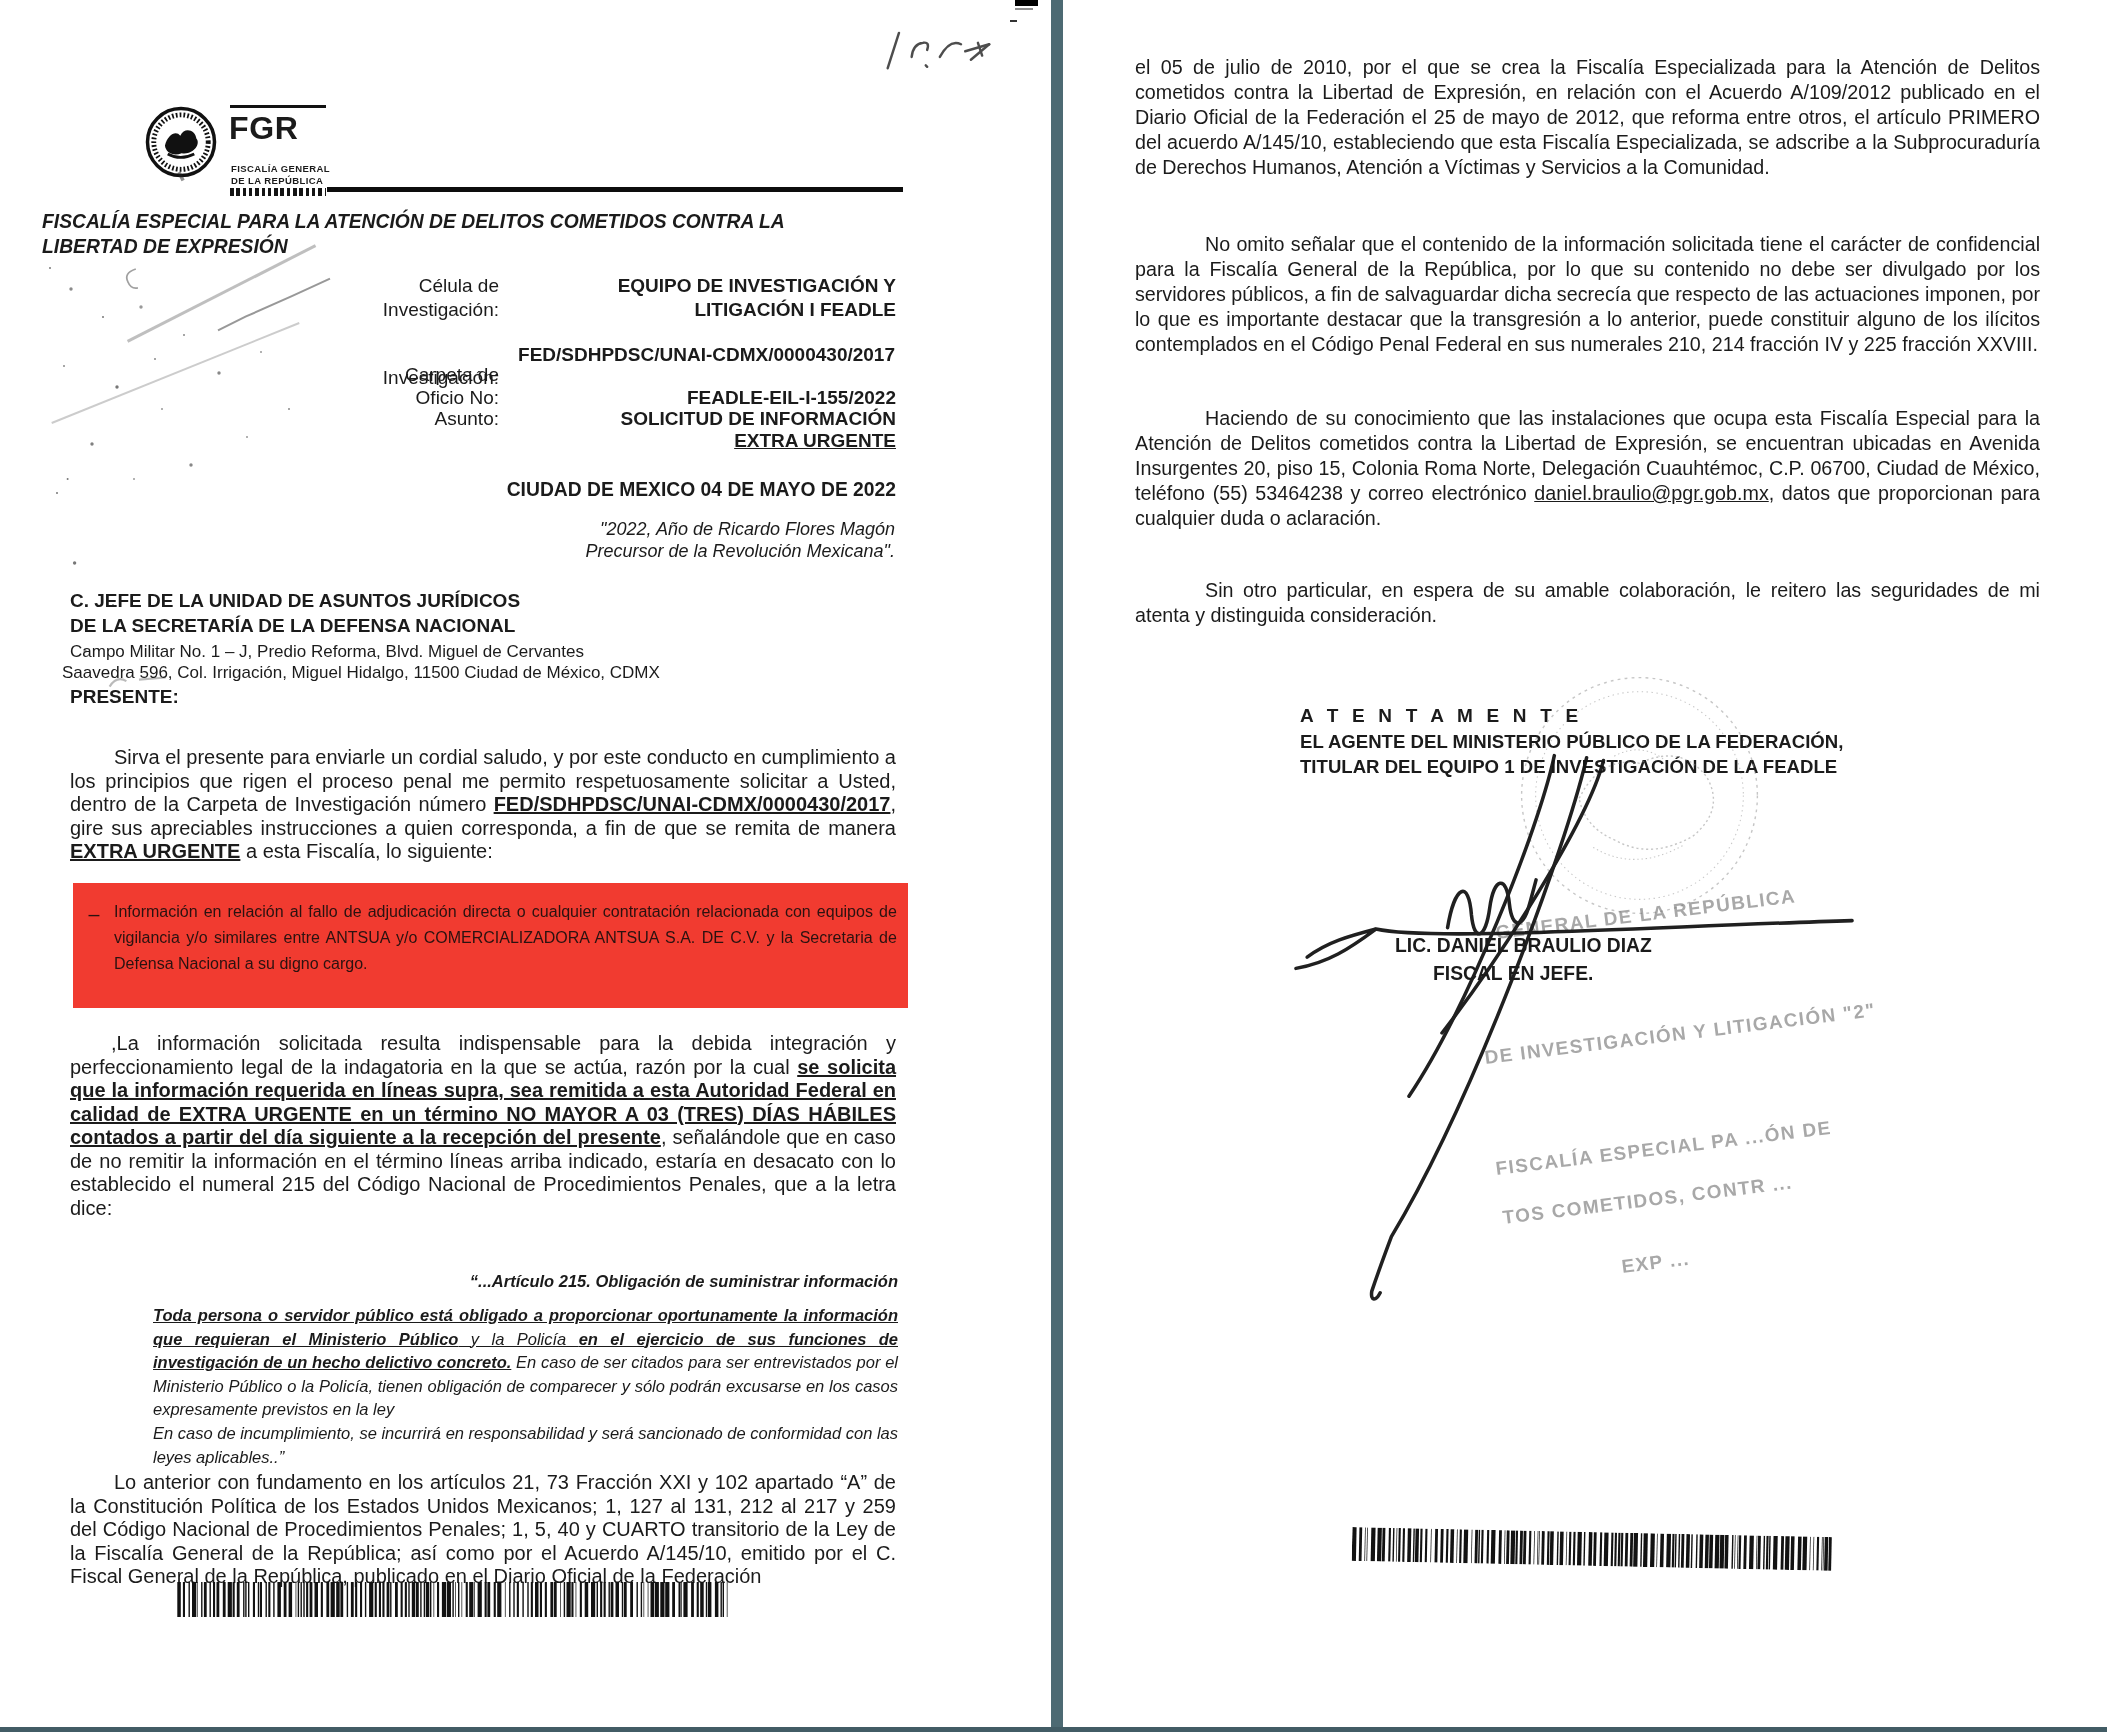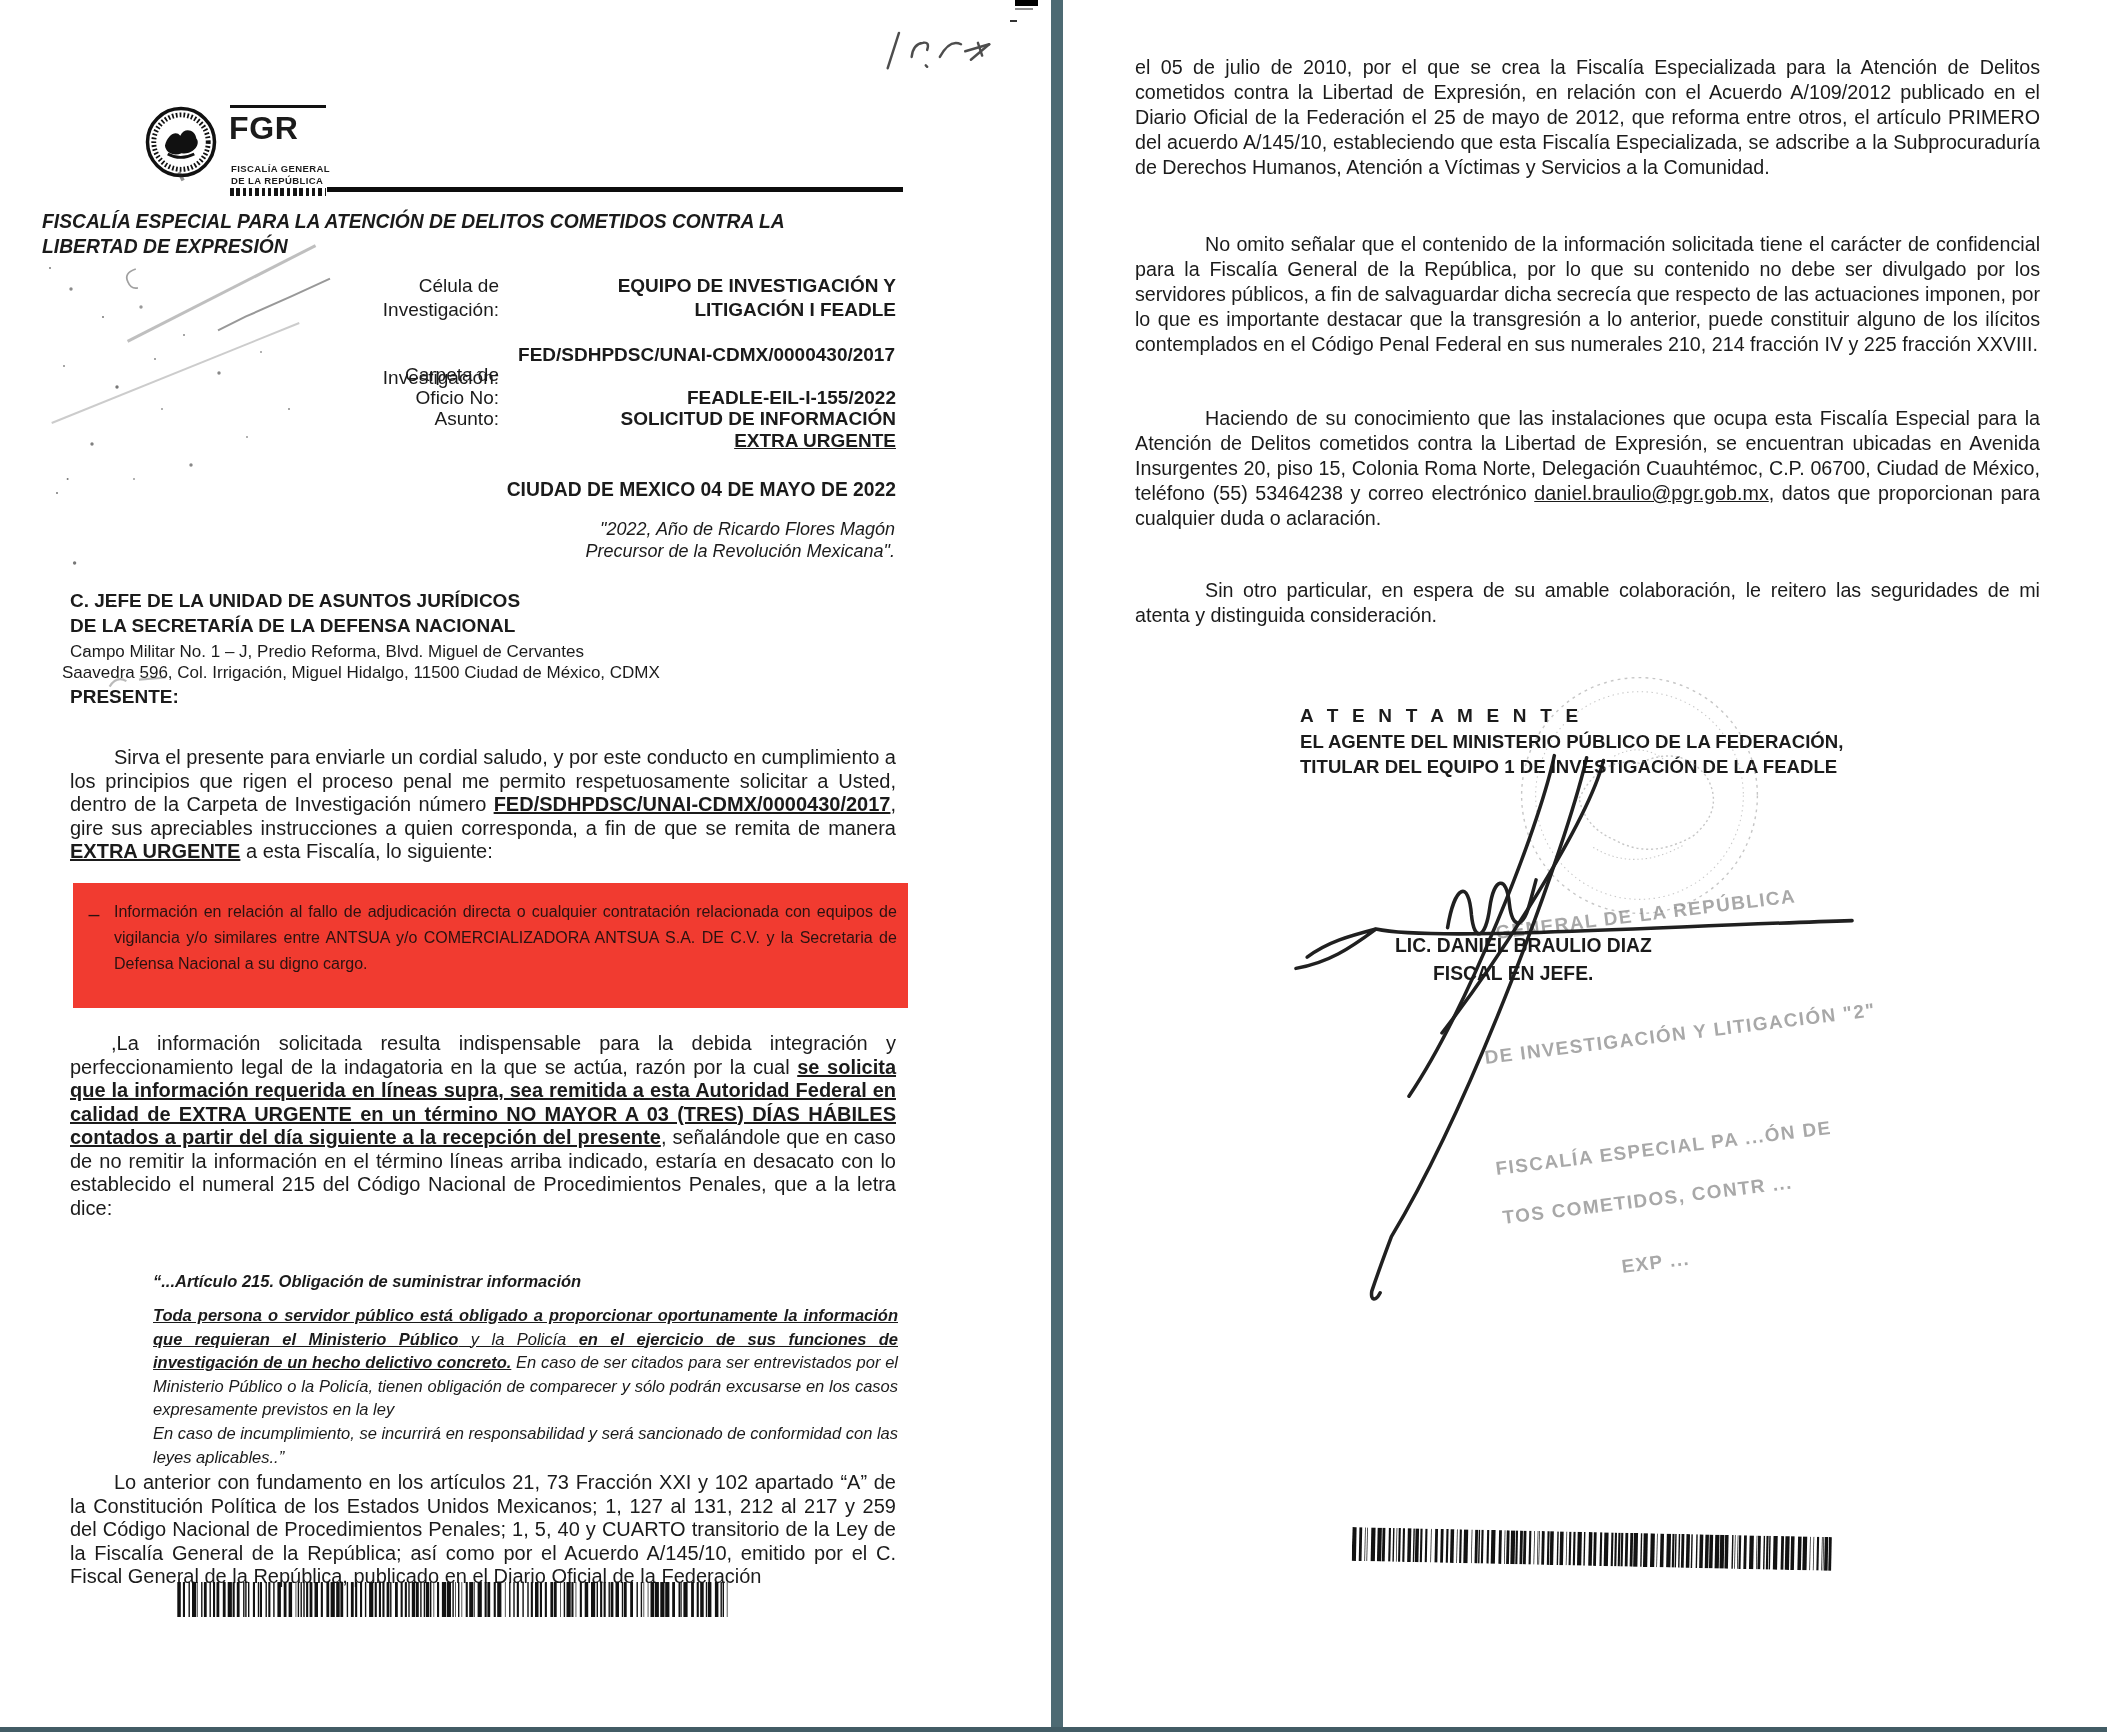--- a/index.html
+++ b/index.html
@@ -2,21 +2,21 @@
 <html lang="es" style="font-size:11.2px"><head>
 <meta charset="utf-8">
 <style>
   html,body{margin:0;padding:0;background:#fff;}
   .canvas{position:relative;width:2108px;height:1732px;background:#ffffff;overflow:hidden;
           font-family:"Liberation Sans",sans-serif;color:#1b1b1b;}
   .abs{position:absolute;}
   p{margin:0;}
   .b{font-weight:700;}
   .u{text-decoration:underline;}
-  .i{font-style:italic;}
+  .i{font-style:italic;text-align:right;}
   .r{text-align:right;}
   .c{text-align:left;}
   .just{text-align:justify;}
   .t27{font-size:19px;line-height:22.5px;}
   .t28{font-size:20px;line-height:23.5px;}
   .t24{font-size:17px;line-height:21px;}
   .rt28{font-size:19.7px;line-height:25px;}
   .qt{font-size:16.5px;line-height:23.5px;font-style:italic;}
   .ind62{text-indent:44px;}
   .ind58{text-indent:41px;}

